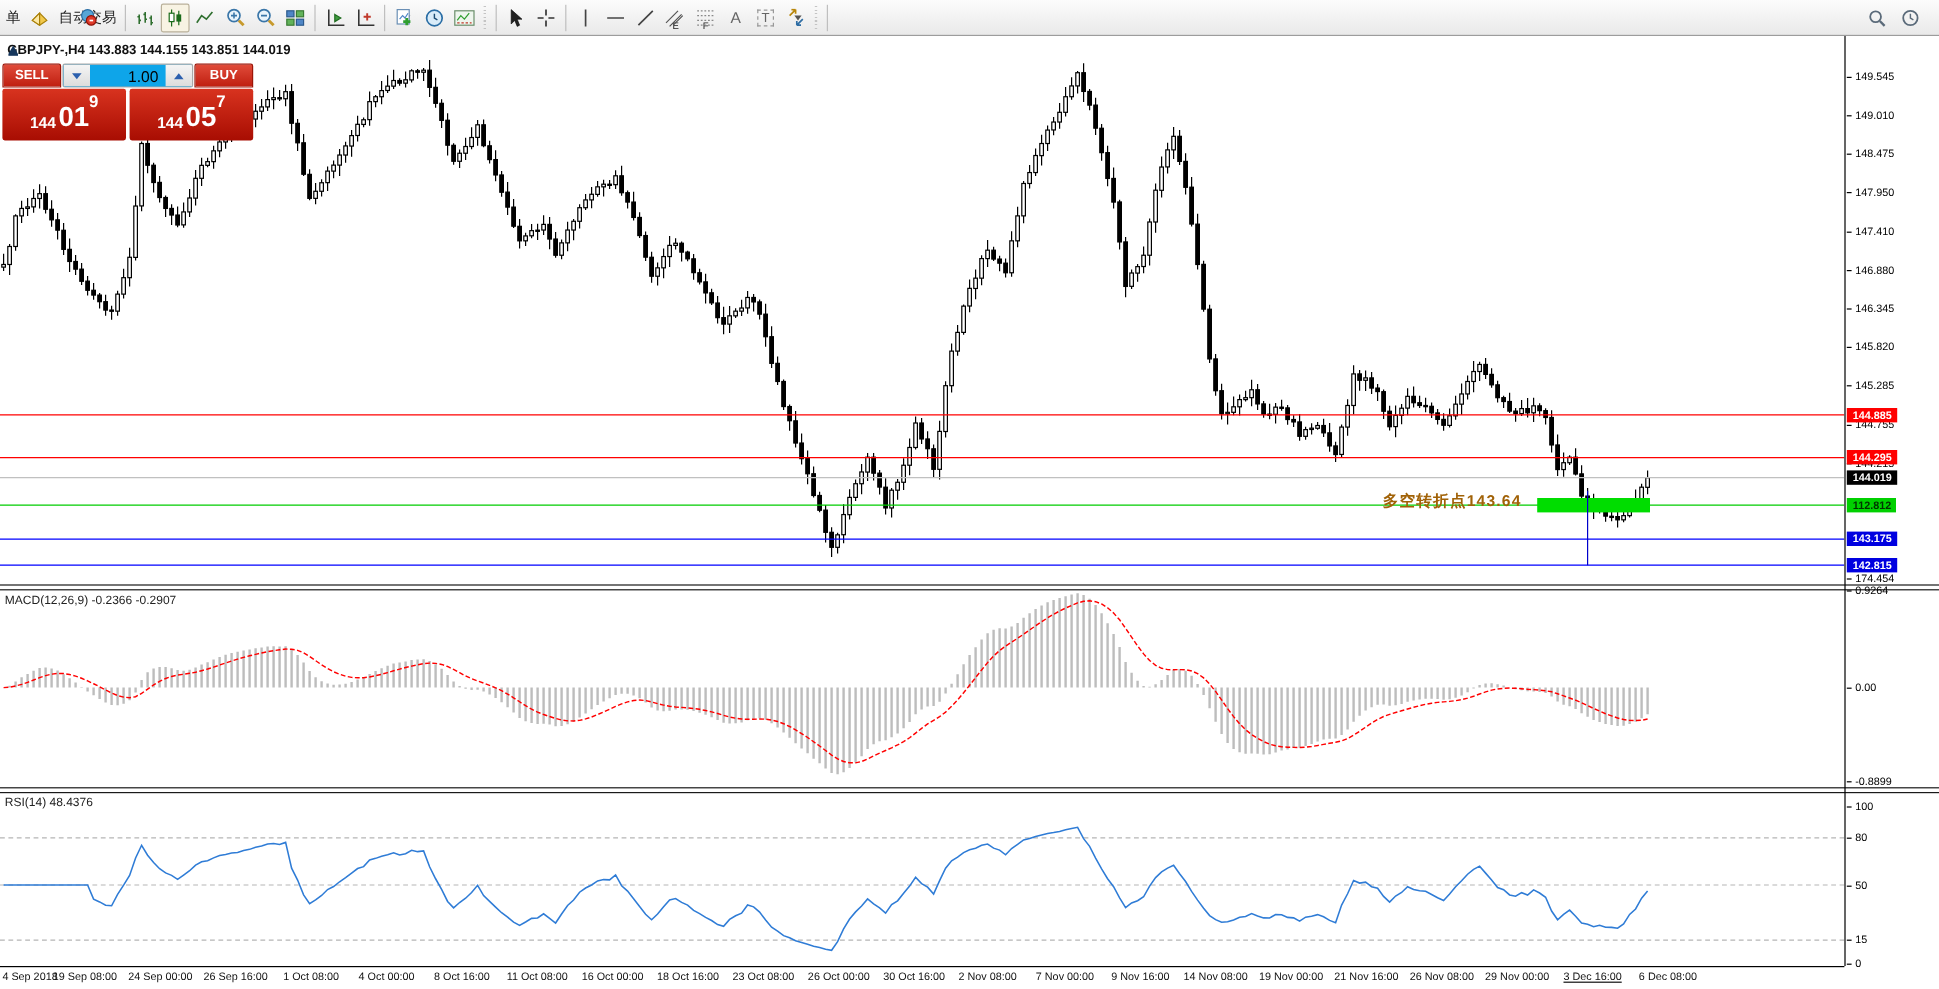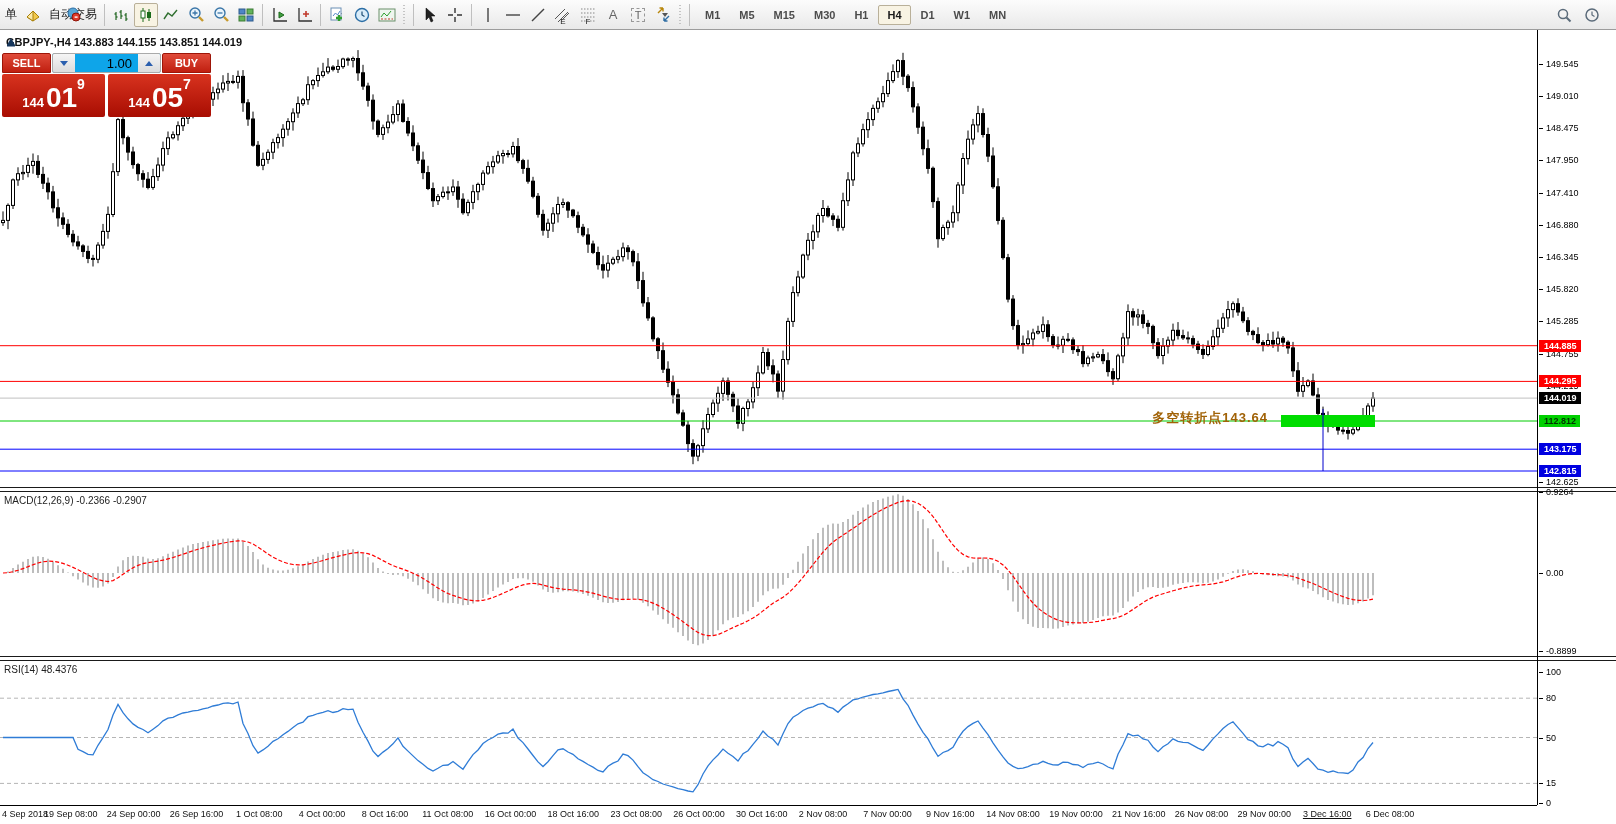--- a/index.html
+++ b/index.html
@@ -51,21 +51,21 @@
   .ocp-vol{flex:1;display:flex;border:1px solid #aaa;background:#0ea5e9;border-radius:2px;overflow:hidden}
   .spin{width:22px;background:linear-gradient(#f5f5f5,#dcdcdc);display:flex;align-items:center;
         justify-content:center;border:0;padding:0}
   .spin .up{width:0;height:0;border-left:4px solid transparent;border-right:4px solid transparent;border-bottom:5px solid #2b5fae}
   .spin .dn{width:0;height:0;border-left:4px solid transparent;border-right:4px solid transparent;border-top:5px solid #2b5fae}
   .vol-val{flex:1;font-size:13px;color:#000;display:flex;align-items:center;justify-content:flex-end;padding-right:6px}
   .ocp-prices{display:flex;gap:3px;margin-top:1px;height:43px}
   .pbox{flex:1;background:linear-gradient(#d8331f,#a80d02);color:#fff;border-radius:2px;
         display:flex;align-items:flex-end;justify-content:center;padding-bottom:3px}
   .p-small{font-size:13px;font-weight:bold;margin:0 2px 4px 0}
-  .p-big{font-size:28px;font-weight:bold;line-height:33px}
+  .p-big{font-size:23px;font-weight:bold;line-height:33px}
   .p-sup{font-size:14px;font-weight:bold;align-self:flex-start;margin-top:2px}
   svg{position:absolute;display:block}
   .icn{display:block}
 </style>
 </head>
 <body>
 
 <div class="toolbar">
   <button class="tb-btn" style="min-width:14px;overflow:hidden">
     <span class="tb-text">单</span>
@@ -216,31 +216,20 @@
   <button class="tb-btn">
     <svg class="icn" width="15" height="15" viewBox="0 0 15 15">
       <path d="M2 6L7 1M7 1H3.5M7 1V4.5" stroke="#b8860b" stroke-width="1.4" fill="none"></path>
       <path d="M13 9L8 14M8 14h3.5M8 14v-3.5" stroke="#2e6da4" stroke-width="1.4" fill="none"></path>
     </svg>
     <span class="caret"></span>
   </button>
   <div class="grip"></div>
   <div class="sep"></div>
 
-  <div class="tf-wrap" id="tf-wrap">
-      <button class="tf-btn">M1</button>
-      <button class="tf-btn">M5</button>
-      <button class="tf-btn">M15</button>
-      <button class="tf-btn">M30</button>
-      <button class="tf-btn">H1</button>
-      <button class="tf-btn active">H4</button>
-      <button class="tf-btn">D1</button>
-      <button class="tf-btn">W1</button>
-      <button class="tf-btn">MN</button>
-    </div>
 
   <div class="tb-right">
     <button class="tb-btn">
       <svg class="icn" width="16" height="16" viewBox="0 0 16 16">
         <circle cx="7" cy="7" r="4.5" fill="none" stroke="#5b6b7a" stroke-width="1.5"></circle>
         <line x1="10.5" y1="10.5" x2="14.5" y2="14.5" stroke="#5b6b7a" stroke-width="2"></line>
       </svg>
     </button>
     <button class="tb-btn">
       <svg class="icn" width="16" height="16" viewBox="0 0 16 16">
@@ -1145,21 +1134,21 @@
     <span class="axlbl" style="top: 60.9775px;">149.010</span>
     <span class="axlbl" style="top: 93.3609px;">148.475</span>
     <span class="axlbl" style="top: 125.139px;">147.950</span>
     <span class="axlbl" style="top: 157.825px;">147.410</span>
     <span class="axlbl" style="top: 189.906px;">146.880</span>
     <span class="axlbl" style="top: 222.289px;">146.345</span>
     <span class="axlbl" style="top: 254.068px;">145.820</span>
     <span class="axlbl" style="top: 286.451px;">145.285</span>
     <span class="axlbl" style="top: 318.532px;">144.755</span>
     <span class="axlbl" style="top: 351.218px;">144.215</span>
-    <span class="axlbl" style="top: 447.46px;">142.625</span>
+    <span class="axlbl" style="top: 447.46px;">174.454</span>
     <span class="axbox" style="top: 309.663px; background: rgb(255, 0, 0); color: rgb(255, 255, 255);">144.885</span>
     <span class="axbox" style="top: 345.375px; background: rgb(255, 0, 0); color: rgb(255, 255, 255);">144.295</span>
     <span class="axbox" style="top: 362.082px; background: rgb(0, 0, 0); color: rgb(255, 255, 255);">144.019</span>
     <span class="axbox" style="top: 385.023px; background: rgb(0, 208, 0); color: rgb(0, 51, 0);">112.812</span>
     <span class="axbox" style="top: 413.169px; background: rgb(0, 0, 224); color: rgb(255, 255, 255);">143.175</span>
     <span class="axbox" style="top: 434.96px; background: rgb(0, 0, 224); color: rgb(255, 255, 255);">142.815</span>
     <span class="axlbl" style="top: 457px;">0.9264</span>
     <span class="axlbl" style="top: 538px;">0.00</span>
     <span class="axlbl" style="top: 615.809px;">-0.8899</span>
     <span class="axlbl" style="top: 637px;">100</span>

